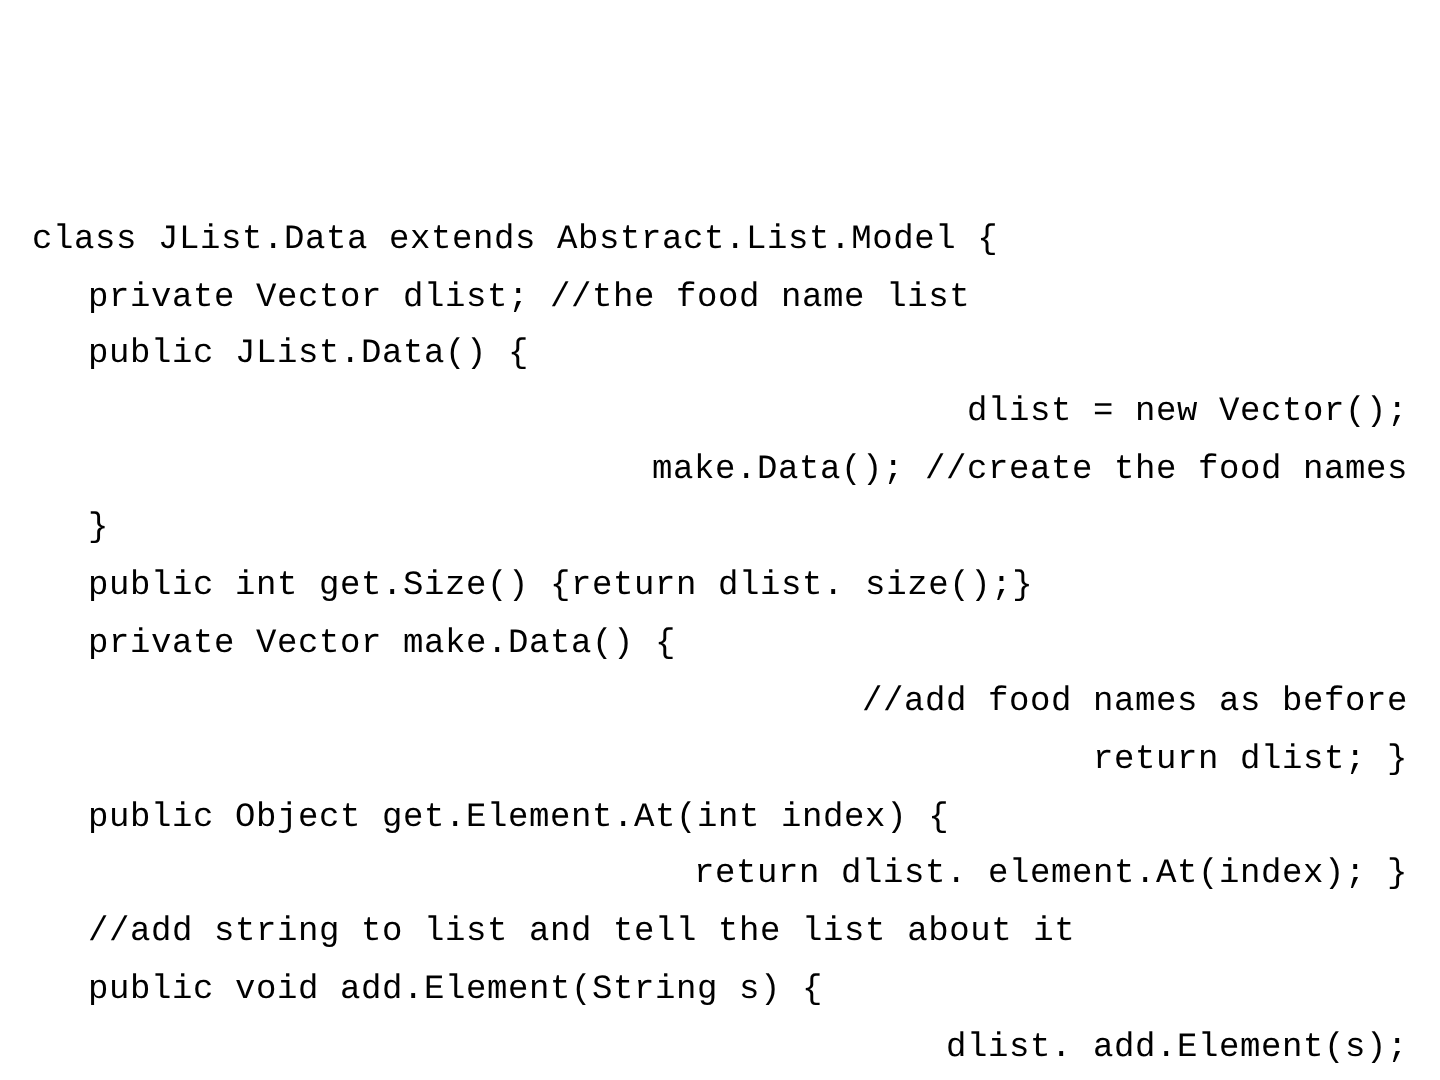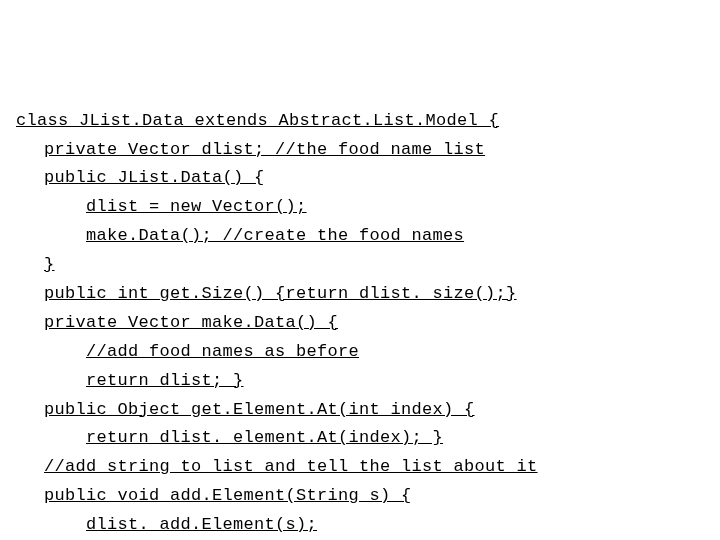--- a/index.html
+++ b/index.html
@@ -9,23 +9,23 @@
     font-size: 17px;
     line-height: 1.7;
     background: #fff;
     color: #000;
     width: 720px;
     height: 540px;
     box-sizing: border-box;
     white-space: pre;
     letter-spacing: 0.3px;
   }
-  .line { display: block; text-decoration: underline; }
+  .line { display: block; }
   .i1 { padding-left: 28px; }
-  .i2 { padding-left: 70px; }
+  .i2 { padding-left: 70px; text-align: right; }
 </style>
 </head>
 <body>
 
 
 <span class="line">class JList.Data extends Abstract.List.Model {</span><span class="line i1">private Vector dlist; //the food name list</span><span class="line i1">public JList.Data() {</span><span class="line i2">dlist = new Vector();</span><span class="line i2">make.Data(); //create the food names</span><span class="line i1">}</span><span class="line i1">public int get.Size() {return dlist. size();}</span><span class="line i1">private Vector make.Data() {</span><span class="line i2">//add food names as before</span><span class="line i2">return dlist; }</span><span class="line i1">public Object get.Element.At(int index) {</span><span class="line i2">return dlist. element.At(index); }</span><span class="line i1">//add string to list and tell the list about it</span><span class="line i1">public void add.Element(String s) {</span><span class="line i2">dlist. add.Element(s);</span>
 
 
 
 </body></html>

